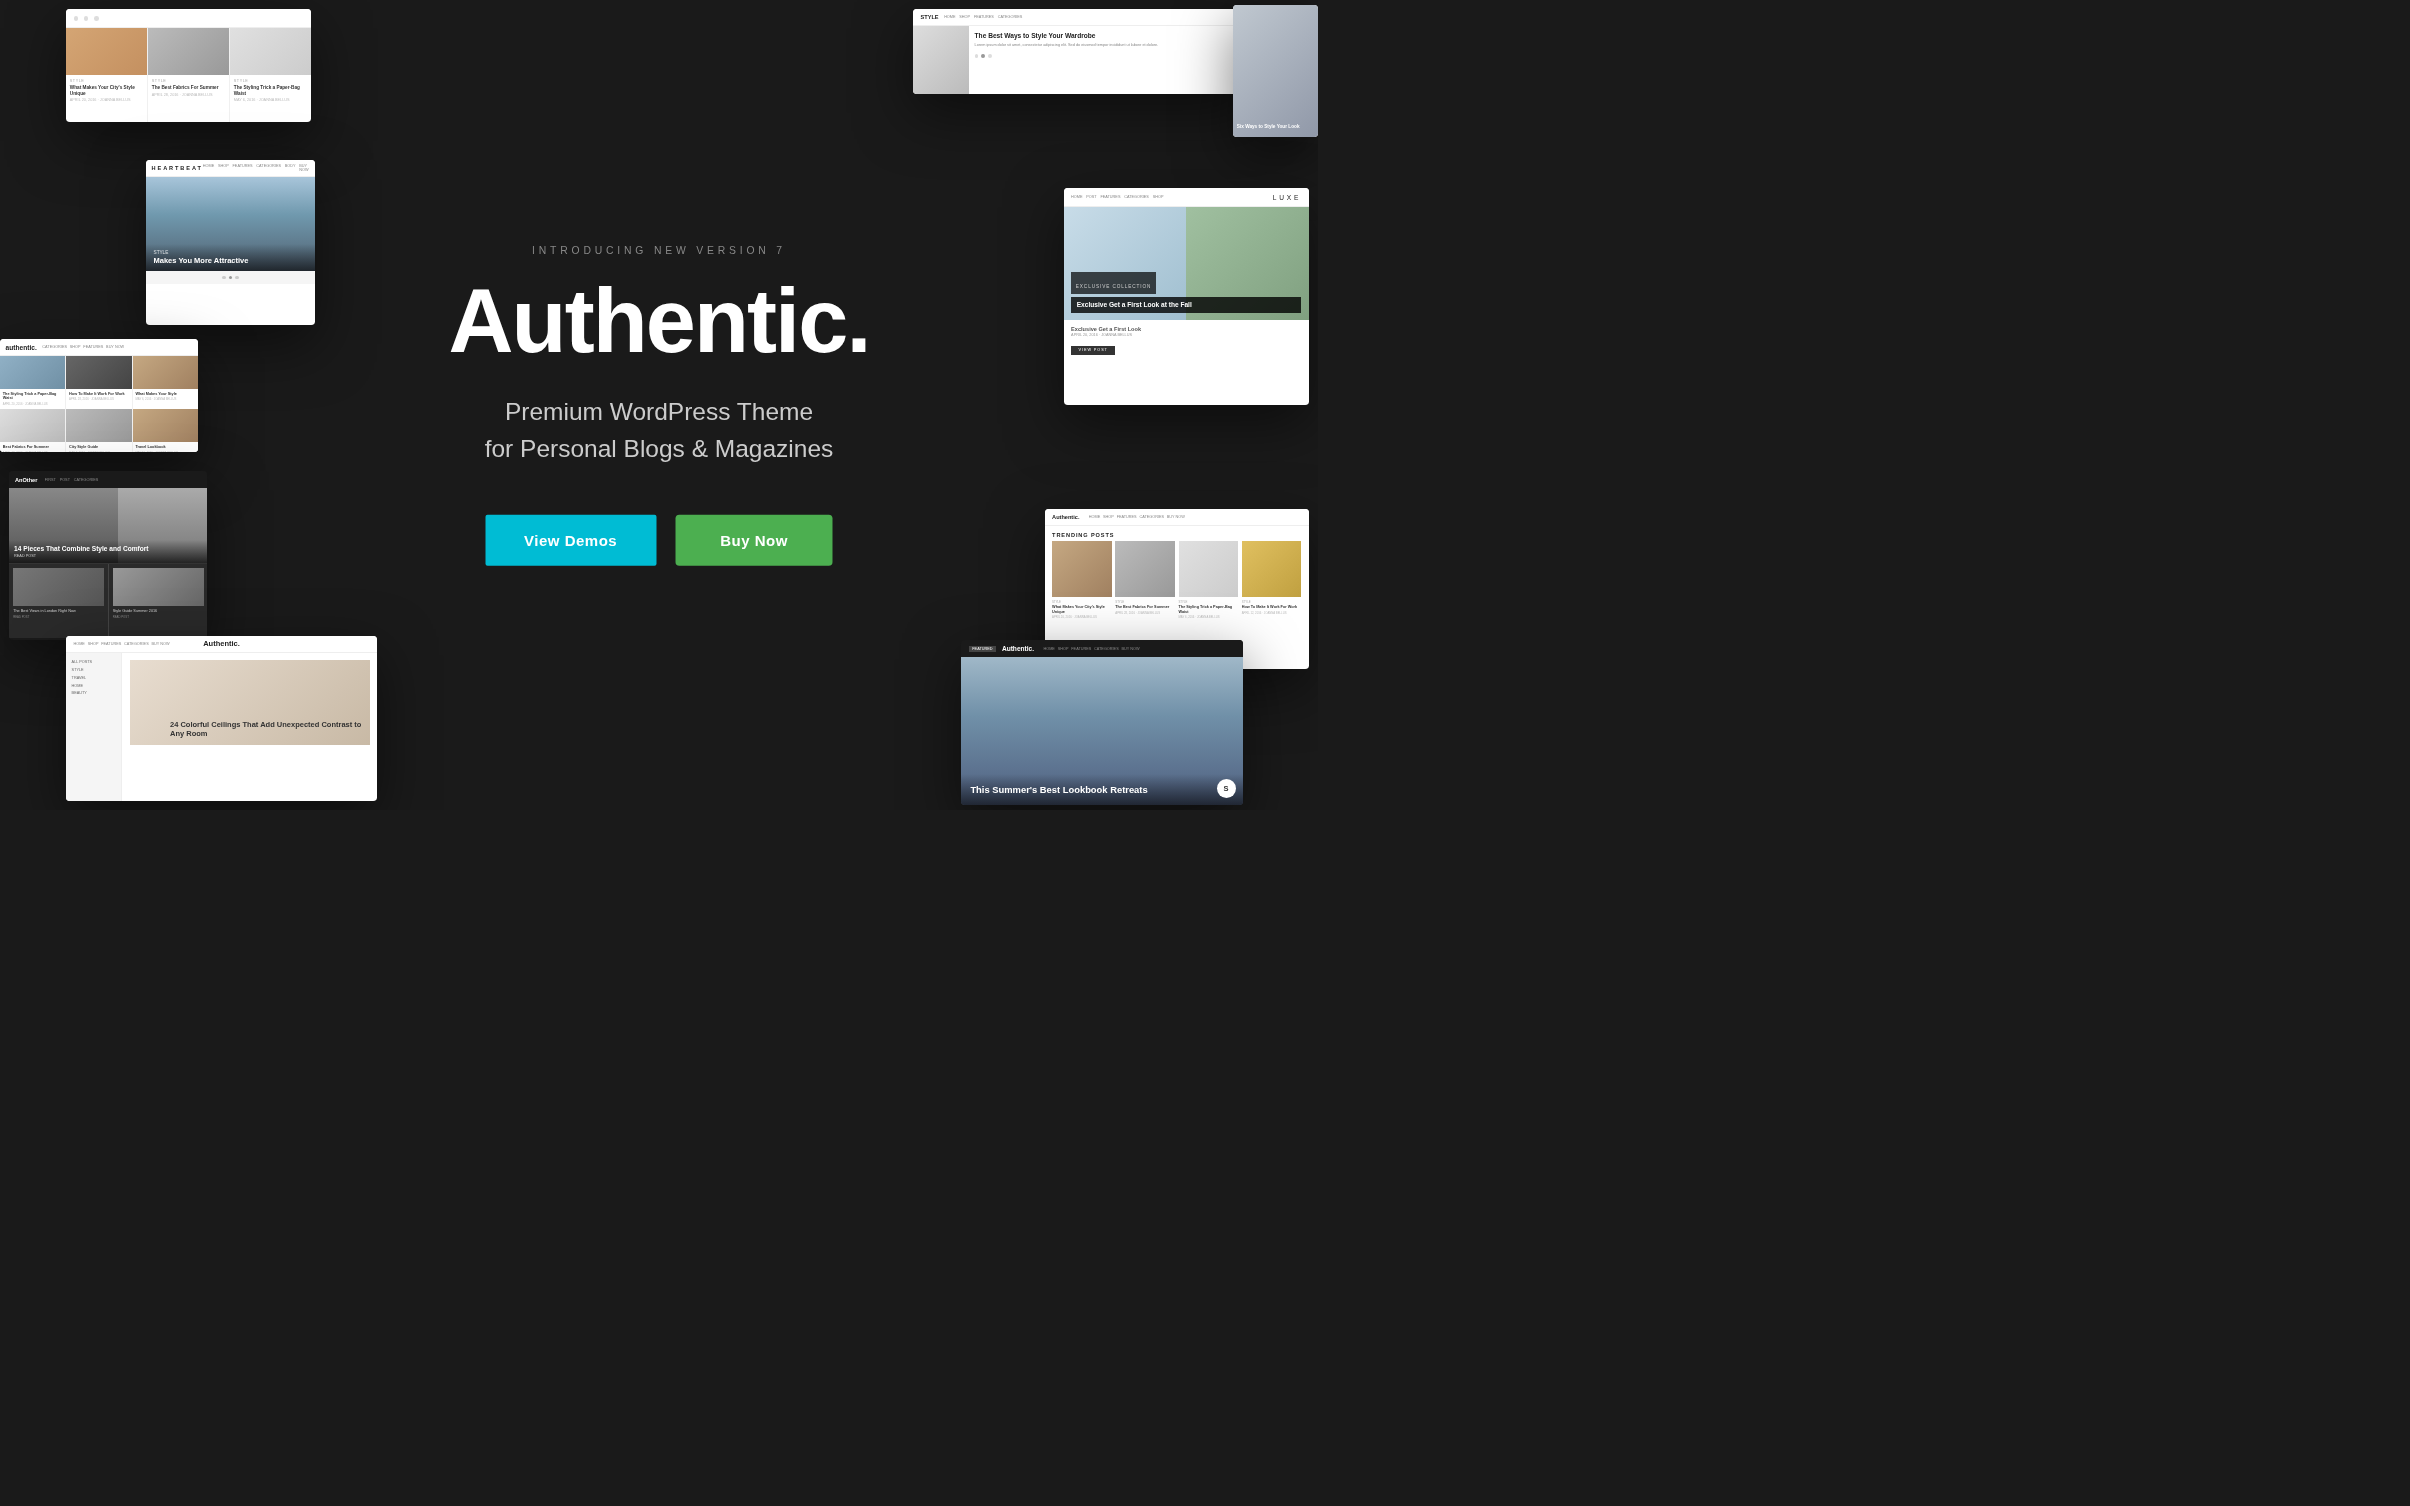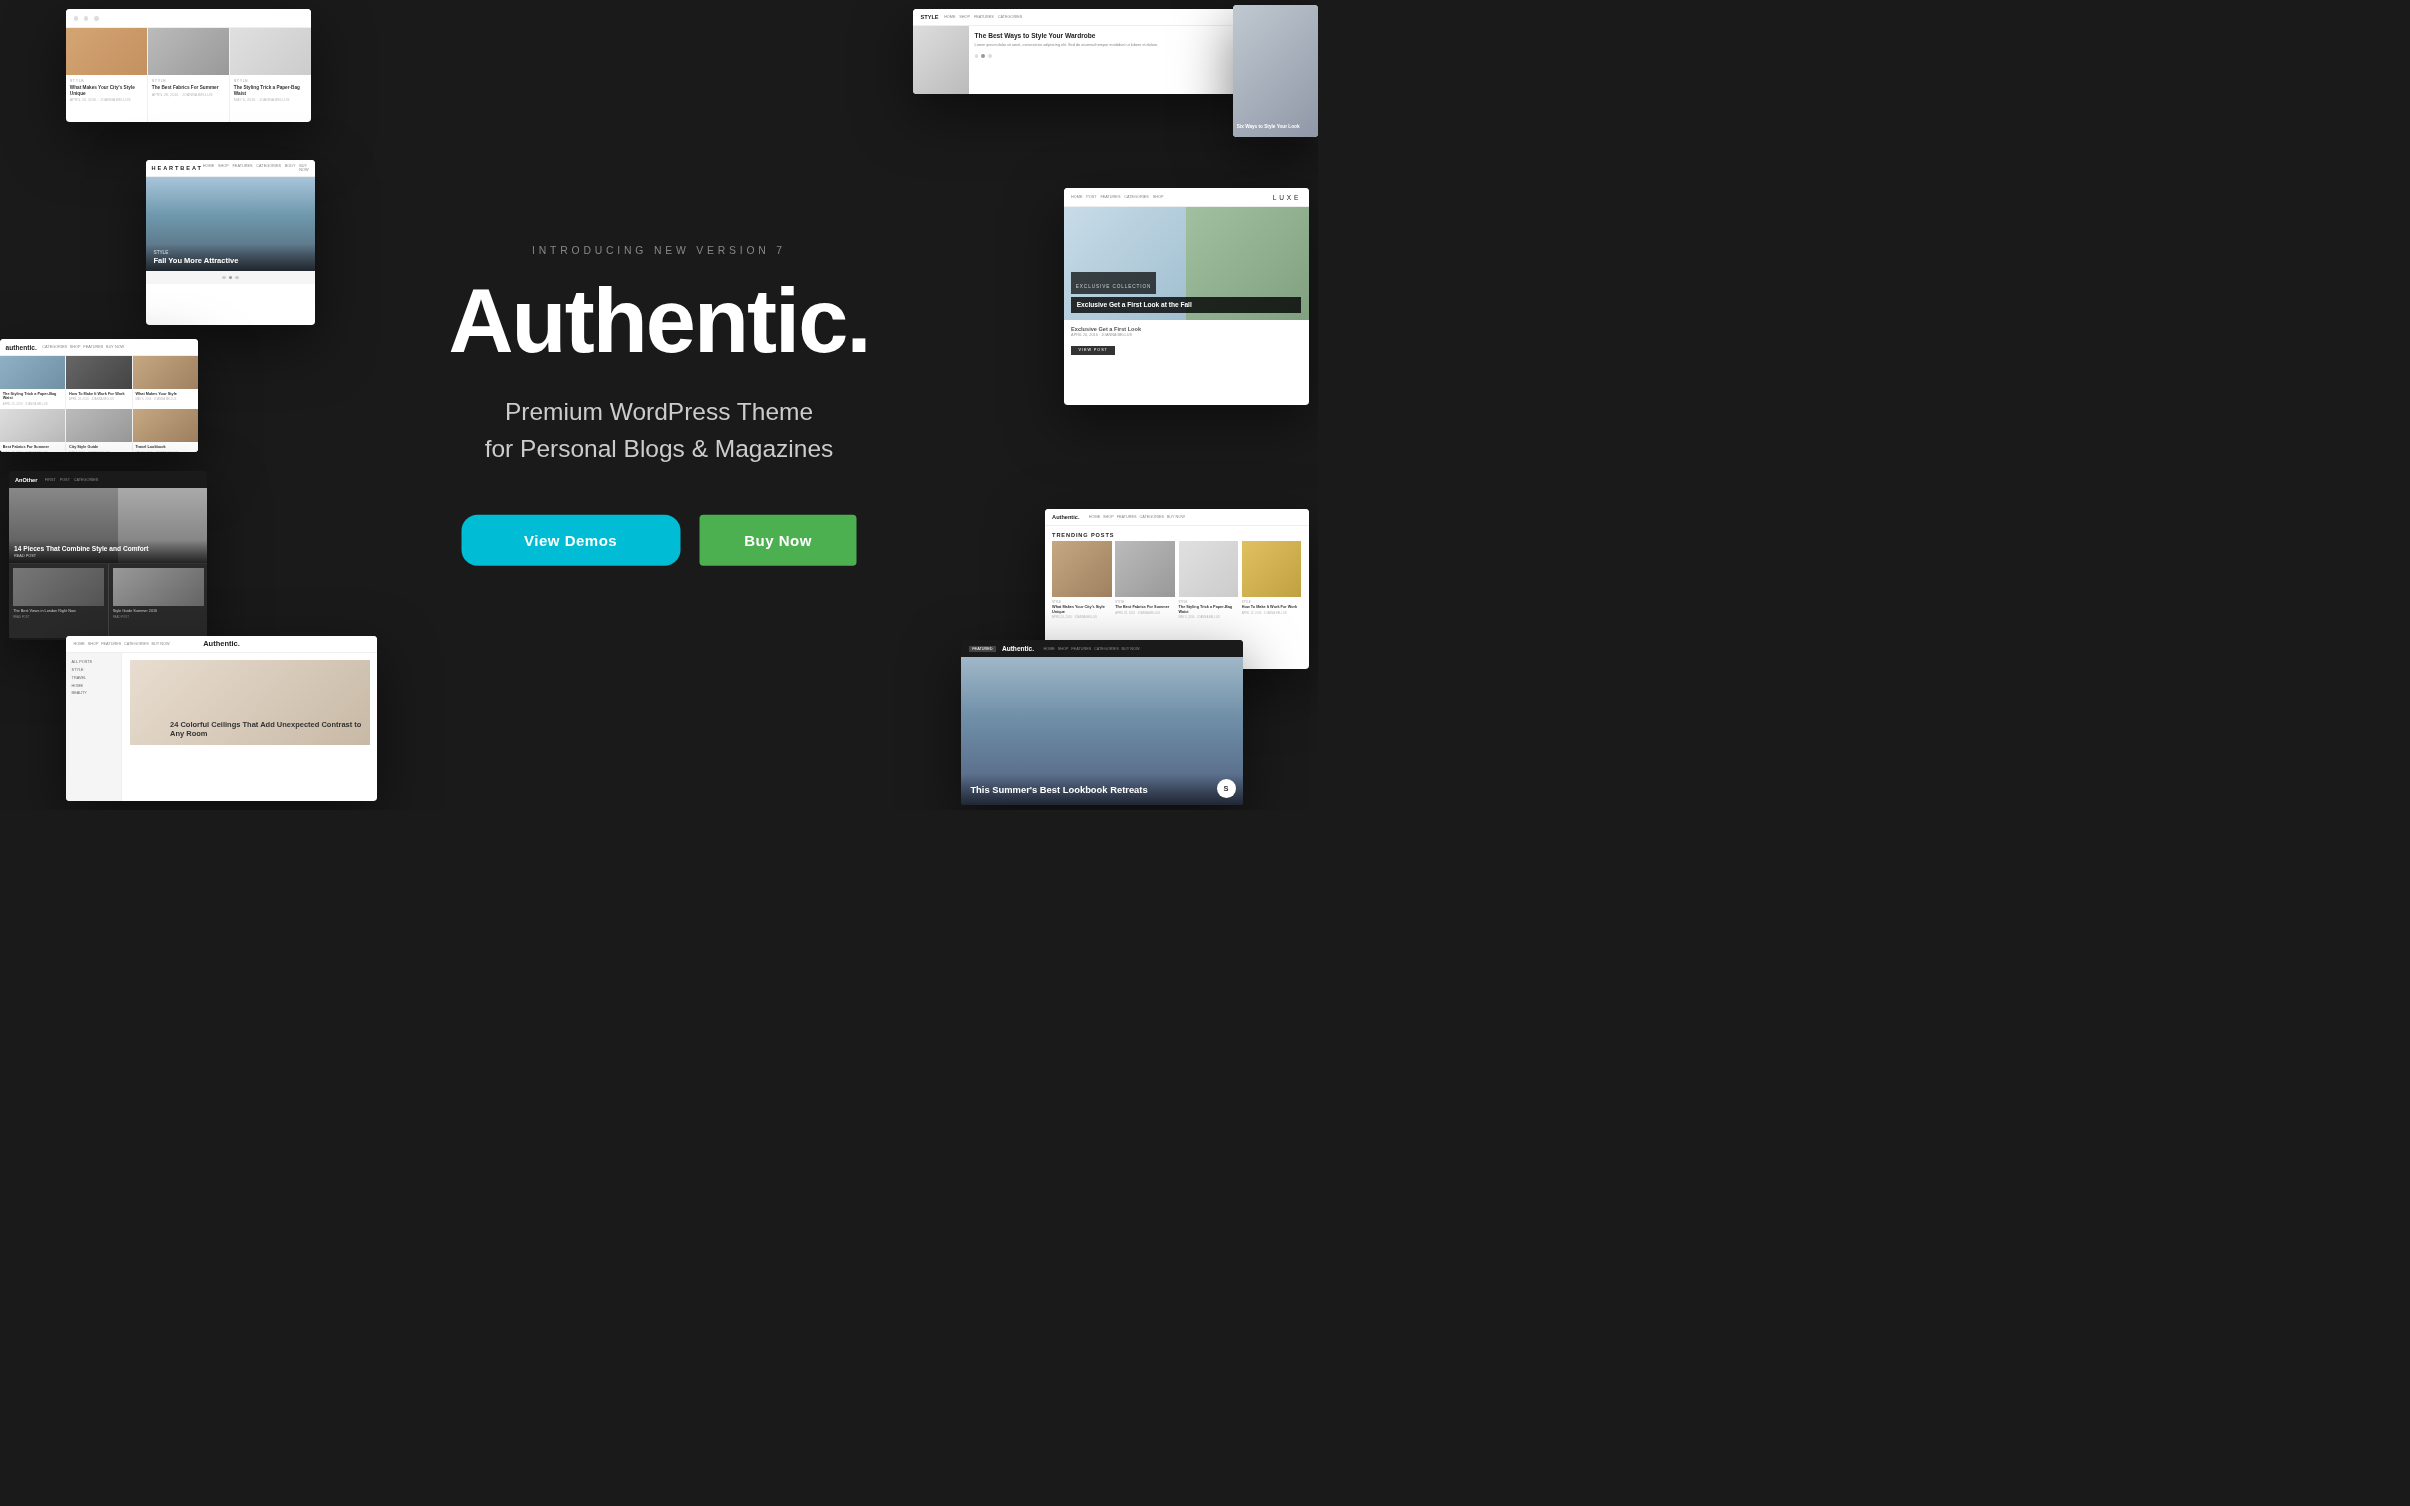--- a/index.html
+++ b/index.html
@@ -51,25 +51,25 @@
     .buttons {
       display: flex;
       gap: 19px;
       justify-content: center;
     }
 
     .btn-demos {
       background: #00bcd4;
       color: white;
       border: none;
-      padding: 17px 63px;
+      padding: 17px 39px;
       font-size: 15px;
       font-weight: 600;
       cursor: pointer;
-      border-radius: 16px;
+      border-radius: 2px;
       letter-spacing: 0.5px;
     }
 
     .btn-buy {
       background: #4caf50;
       color: white;
       border: none;
       padding: 17px 45px;
       font-size: 15px;
       font-weight: 600;
@@ -814,21 +814,21 @@
       <span class="heartbeat-nav-i">SHOP</span>
       <span class="heartbeat-nav-i">FEATURES</span>
       <span class="heartbeat-nav-i">CATEGORIES</span>
       <span class="heartbeat-nav-i">BODY</span>
       <span class="heartbeat-nav-i">BUY NOW</span>
     </div>
   </div>
   <div class="heartbeat-hero">
     <div class="heartbeat-hero-overlay">
       <div class="heartbeat-hero-tag">STYLE</div>
-      <div class="heartbeat-hero-title">Fall You More Attractive</div>
+      <div class="heartbeat-hero-title">Makes You More Attractive</div>
     </div>
   </div>
   <div class="heartbeat-dots">
     <div class="heartbeat-dot"></div>
     <div class="heartbeat-dot active"></div>
     <div class="heartbeat-dot"></div>
   </div>
 </div>
 
 <div class="mockup mockup-authentic-left">

